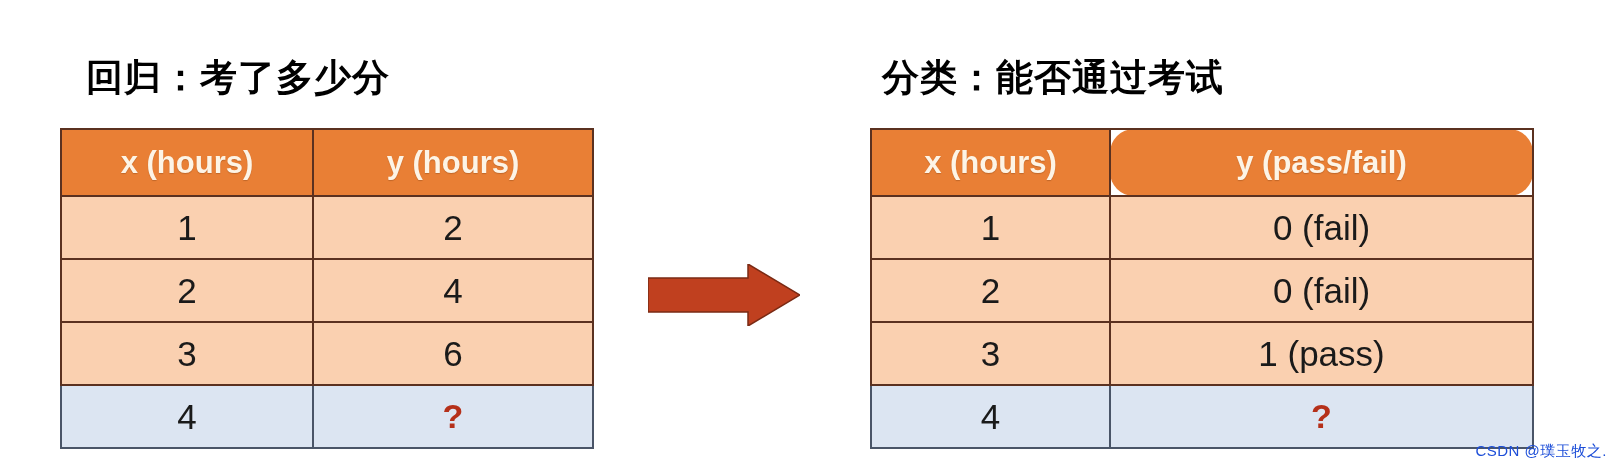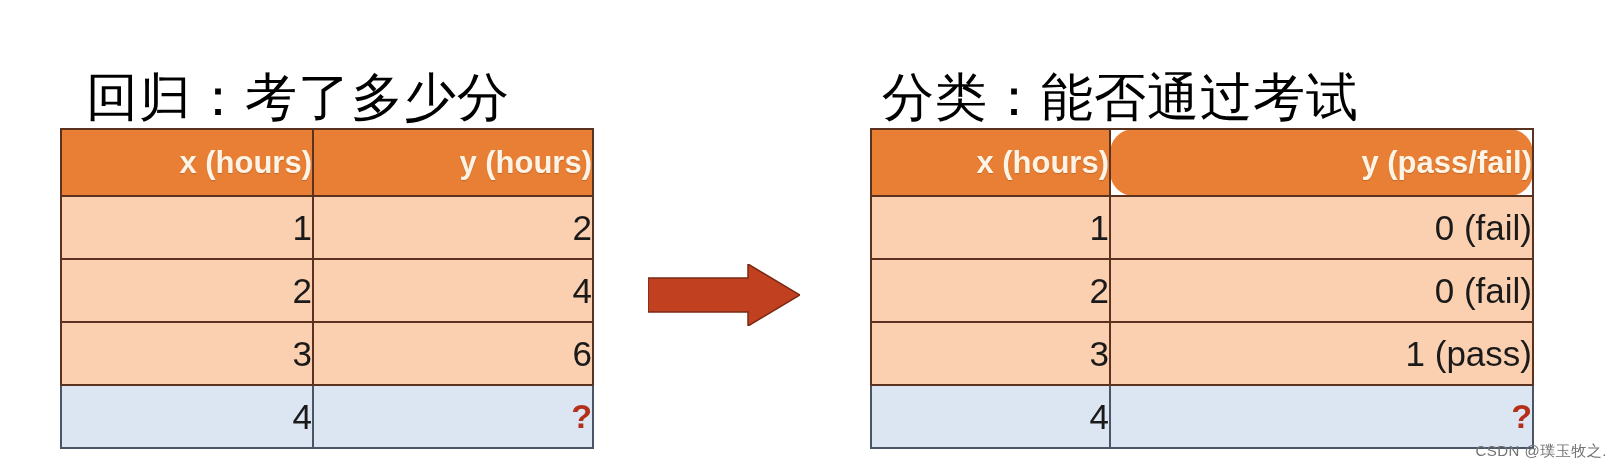--- a/index.html
+++ b/index.html
@@ -18,25 +18,25 @@
 
   
   .panel {
     position: absolute;
     top: 0;
   }
   #panel-regression { left: 60px;  width: 528px; }
   #panel-classification { left: 870px; width: 658px; }
 
   .panel-title {
-    font-size: 52px;
+    font-size: 37px;
     line-height: 1;
     color: #000000;
     white-space: nowrap;
-    font-weight: 400;
+    font-weight: 700;
     letter-spacing: 1px;
   }
   #panel-regression .panel-title {
     position: absolute;
     top: 28px;
     left: 26px;
   }
   #panel-classification .panel-title {
     position: absolute;
     top: 28px;
@@ -51,21 +51,21 @@
     border-collapse: collapse;
     table-layout: fixed;
     border-spacing: 0;
   }
   #panel-regression .data-table { left: 0px;  width: 528px; }
   #panel-classification .data-table { left: 0px; width: 658px; }
 
   .data-table th,
   .data-table td {
     border: 2px solid #5b3120;
-    text-align: right;
+    text-align: center;
     padding: 0;
     height: 61px;
     vertical-align: middle;
   }
 
   .data-table thead th {
     background: #e97f35;
     color: #fdf4e6;
     font-size: 31px;
     font-weight: bold;
@@ -107,21 +107,21 @@
     width: 152px;
     height: 62px;
   }
 
   
   #watermark {
     position: absolute;
     right: 6px;
     bottom: 4px;
     font-size: 15px;
-    color: #737373;
+    color: #1d4ed8;
     white-space: nowrap;
     letter-spacing: 0.5px;
     font-family: "Liberation Sans", "DejaVu Sans", sans-serif;
   }
 </style>
 </head>
 <body>
 
 <section class="panel" id="panel-regression">
   <h2 class="panel-title">回归：考了多少分</h2>

